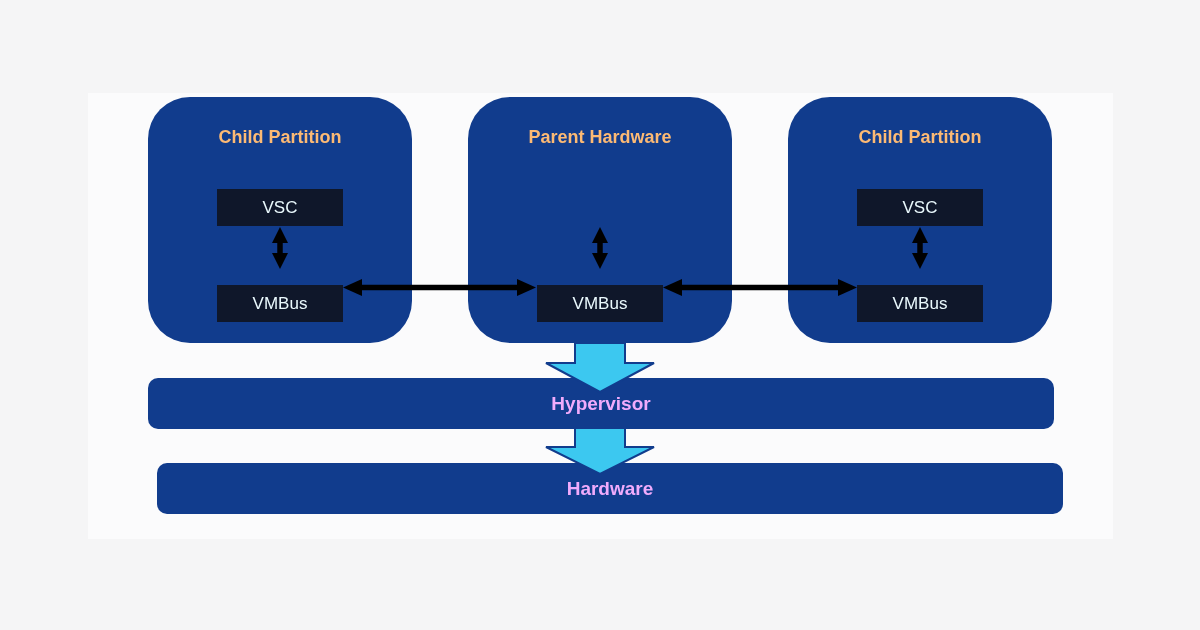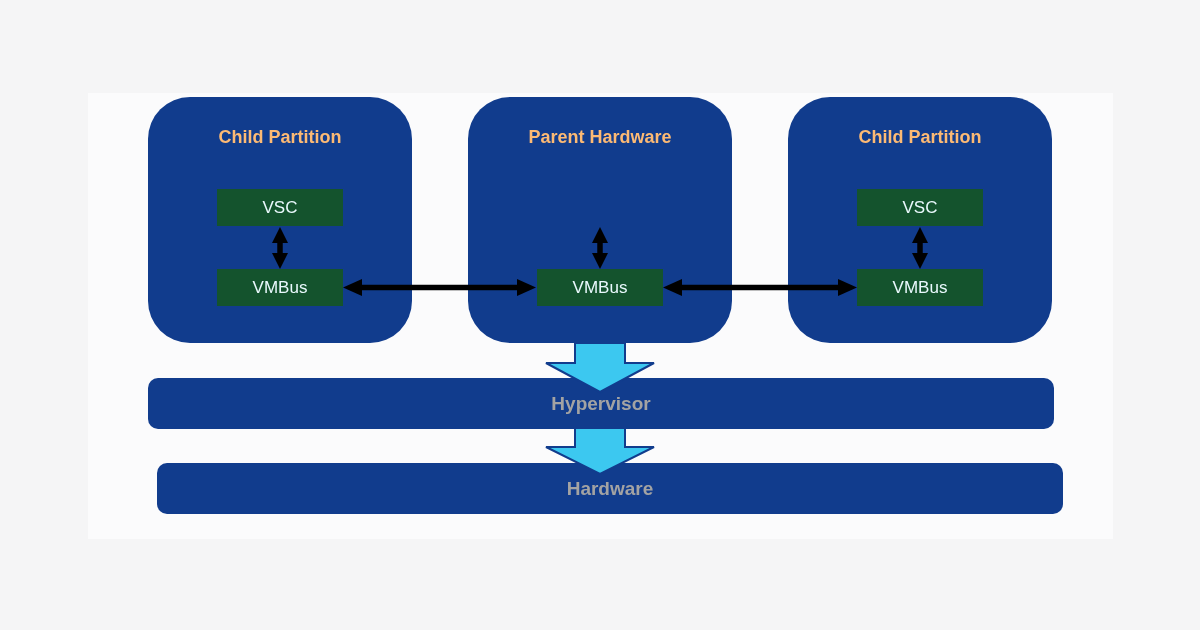--- a/index.html
+++ b/index.html
@@ -50,36 +50,36 @@
   }
   
   .partition .partition-title {
     top: 29px;
   }
   .vbox {
     position: absolute;
     left: 69px;
     width: 126px;
     height: 37px;
-    background: #14532d;
+    background: #0f172a;
     color: #eaf9fd;
     font-size: 17px;
     line-height: 37px;
     text-align: center;
   }
   .vbox-top    { top: 92px; }
-  .vbox-bottom { top: 172px; }
+  .vbox-bottom { top: 188px; }
   .layer-bar {
     position: absolute;
     left: 148px;
     width: 906px;
     height: 51px;
     background: #113c8d;
     border-radius: 10px;
-    color: #a3a3a3;
+    color: #f0abfc;
     font-size: 19px;
     font-weight: 700;
     line-height: 51px;
     text-align: center;
   }
   .layer-hypervisor { top: 378px; }
   .layer-hardware   { top: 463px; margin-left: 9px; }
   .arrow-overlay {
     position: absolute;
     left: 0;

